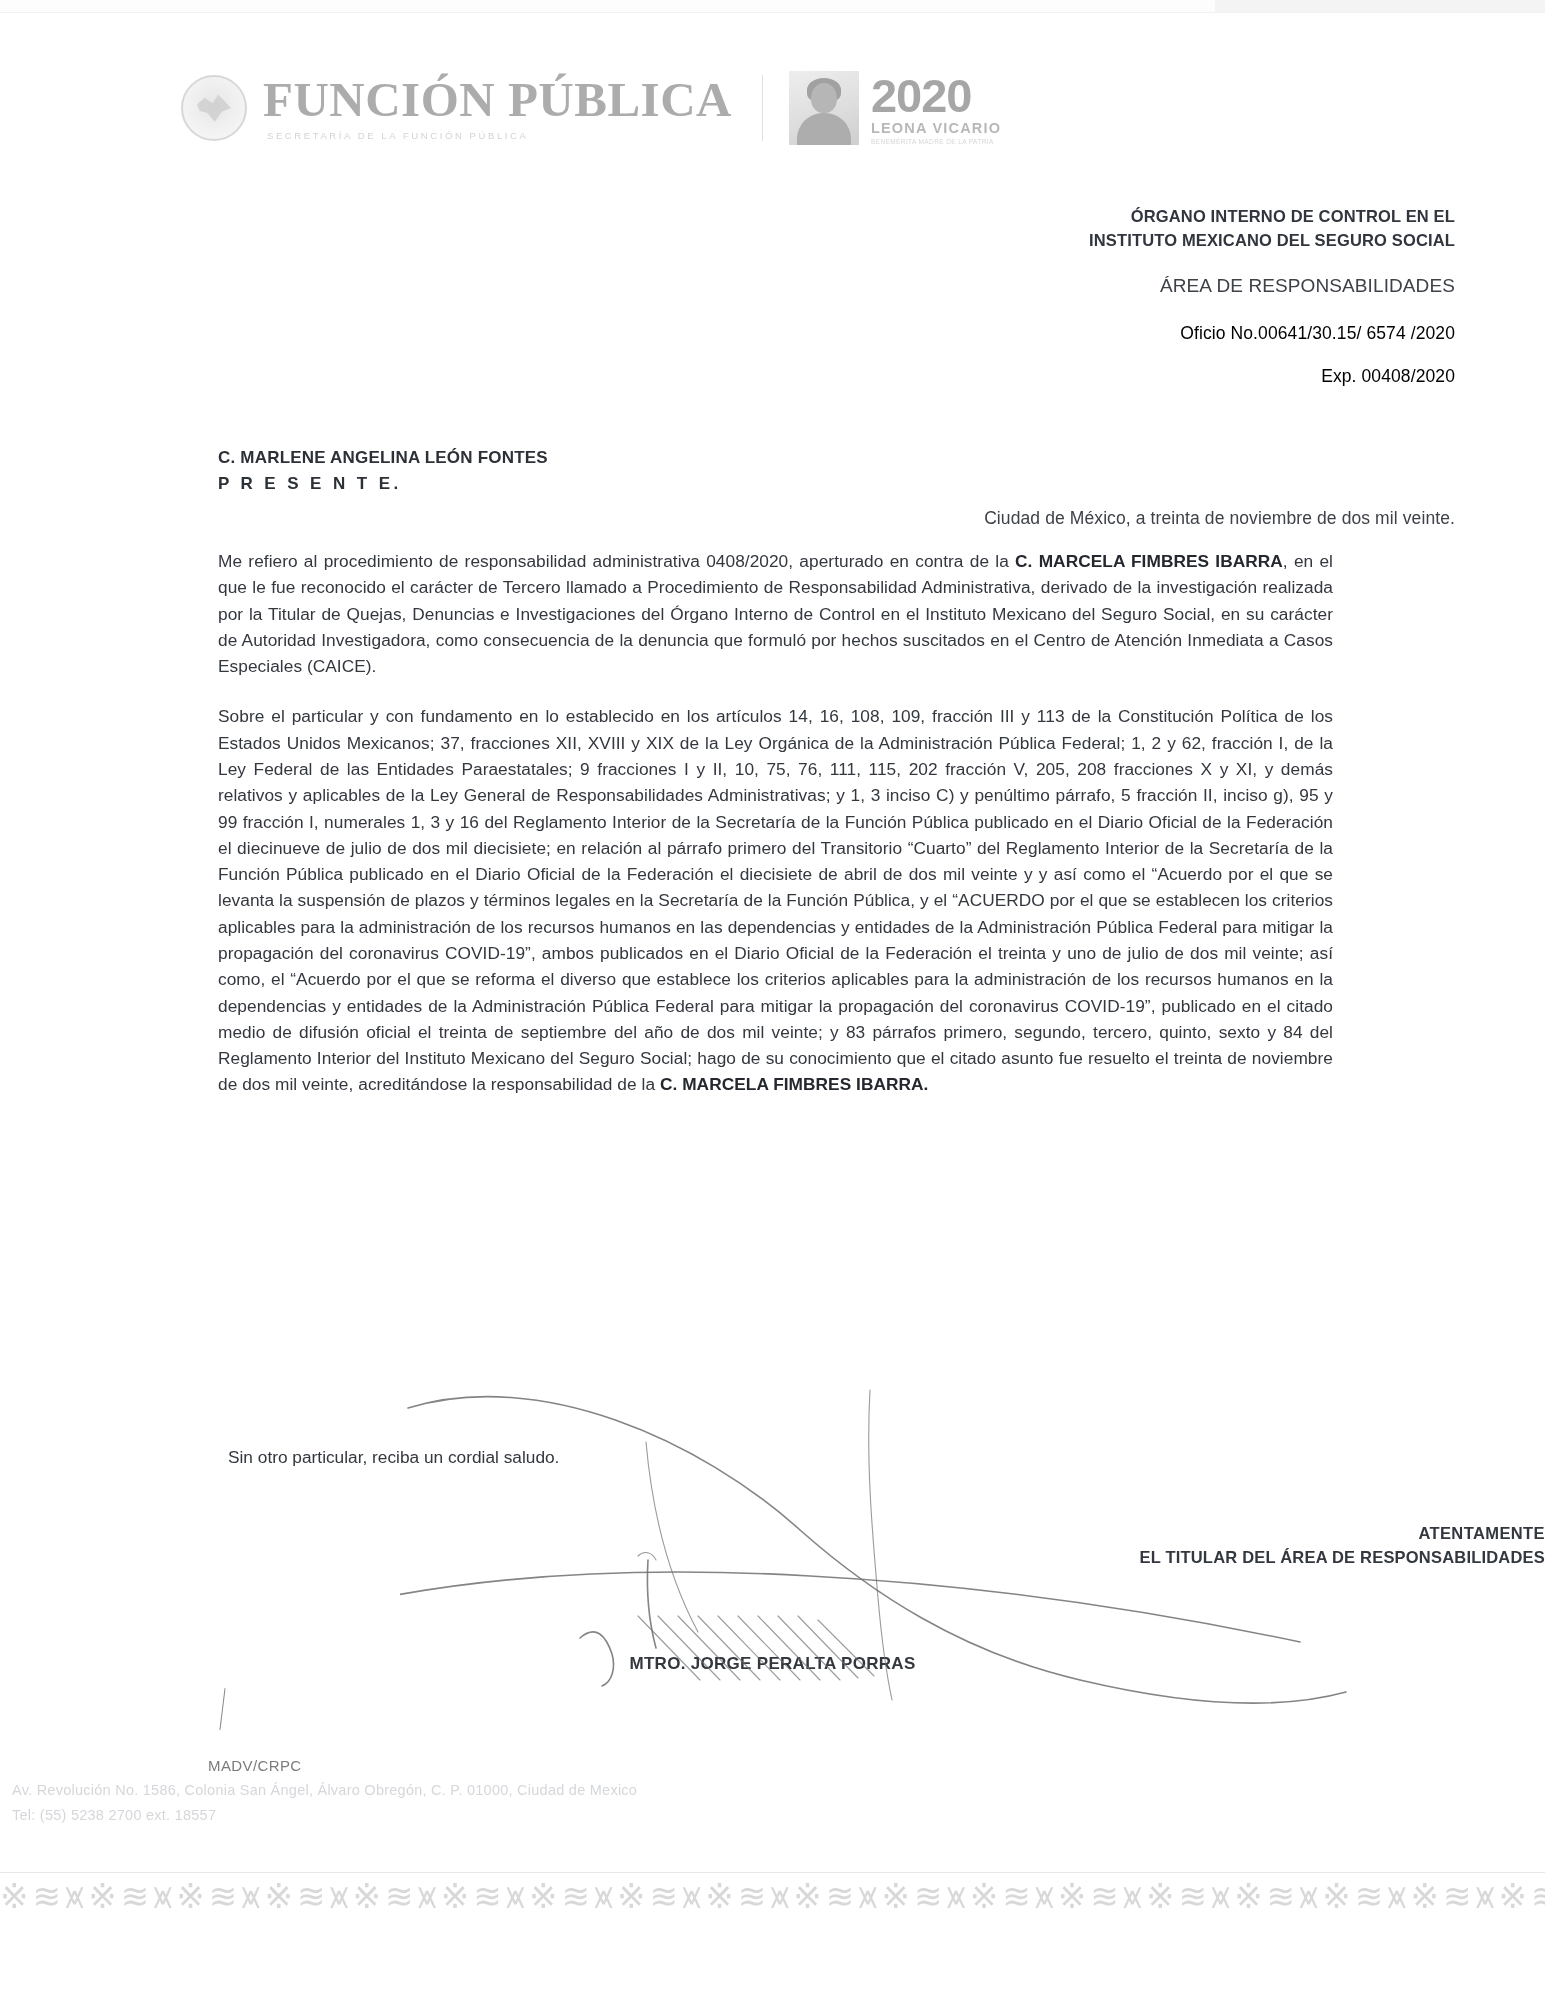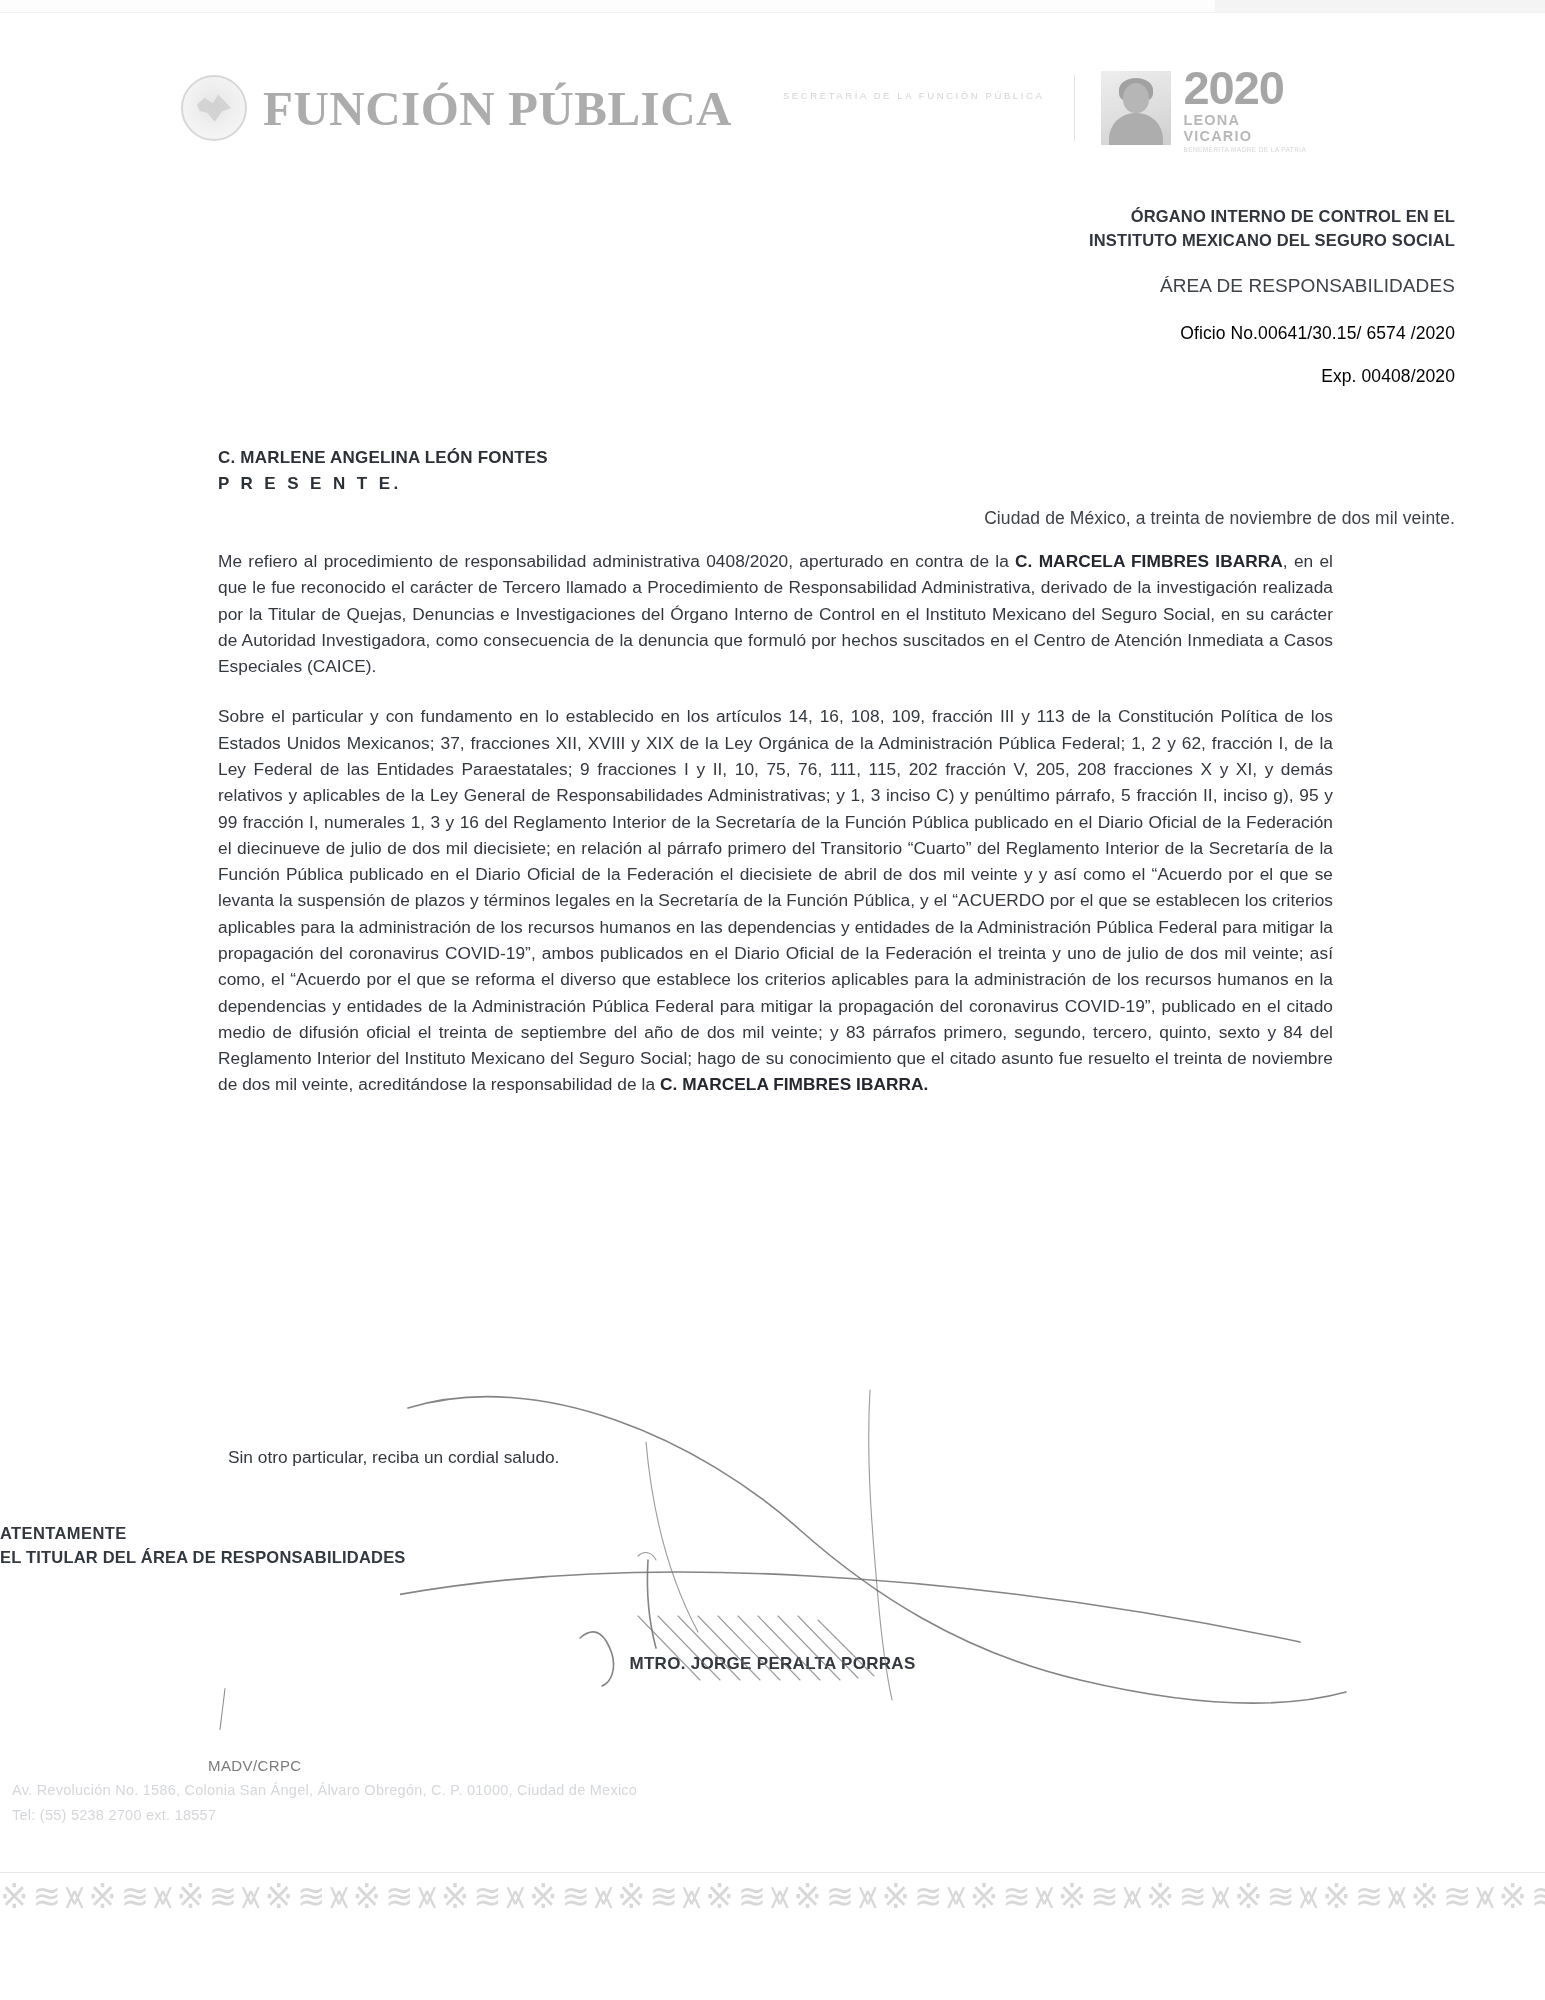--- a/index.html
+++ b/index.html
@@ -67,23 +67,22 @@
   .eagle-seal .body {
     position: absolute;
     left: 22px; top: 24px;
     width: 34px; height: 30px;
     background: #bdbdbd;
     clip-path: polygon(0% 38%, 22% 16%, 46% 34%, 62% 6%, 80% 26%, 100% 50%, 74% 62%, 52% 96%, 30% 66%, 8% 60%);
     opacity: .85;
   }
   .brandmark {
     display: flex;
-    flex-direction: row;
+    flex-direction: column;
     justify-content: center;
-    gap: 47px;
   }
   .brand-title {
     font-family: "Liberation Serif", serif;
     font-size: 49px;
     font-weight: 700;
     letter-spacing: 0.5px;
     color: #8d8d8d;
     line-height: 1;
     white-space: nowrap;
   }
@@ -248,21 +247,21 @@
     font-weight: 300;
     color: #33373e;
   }
 
   
   .sign-block {
     position: absolute;
     top: 1524px;
     left: 0;
     width: 1545px;
-    text-align: left;
+    text-align: right;
   }
   .sign-line1 {
     font-size: 16.5px;
     font-weight: 700;
     color: #33373e;
     letter-spacing: .4px;
   }
   .sign-line2 {
     font-size: 16.5px;
     font-weight: 700;

